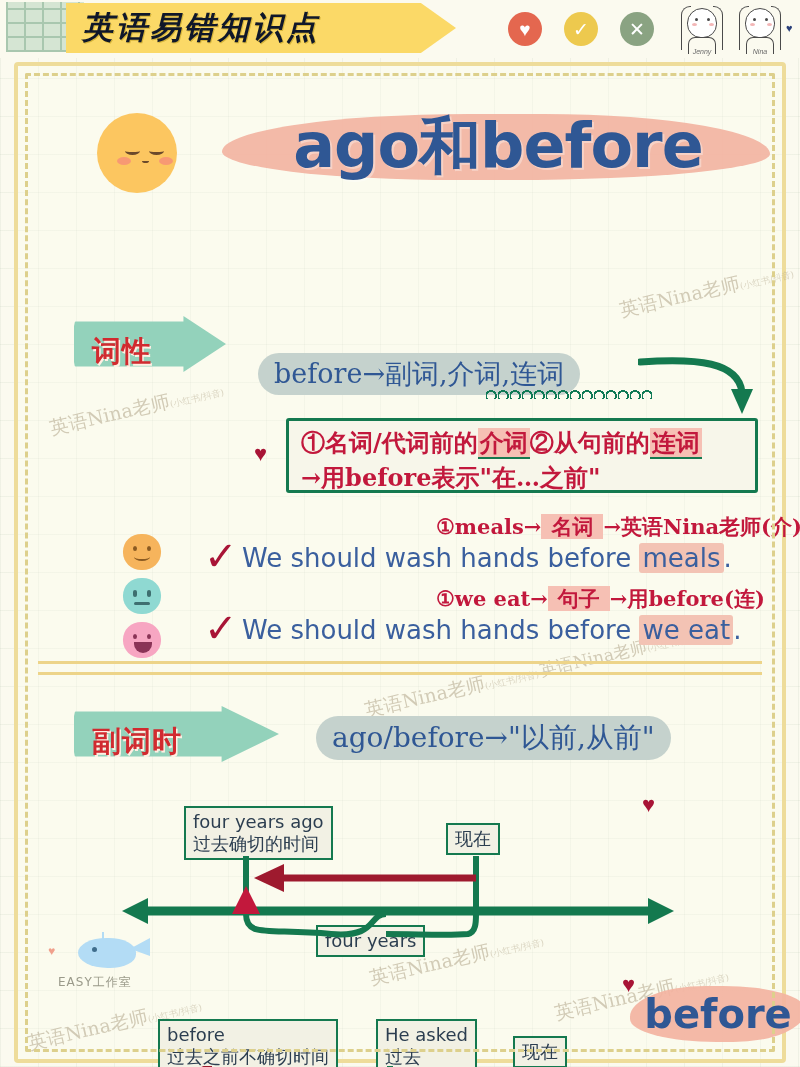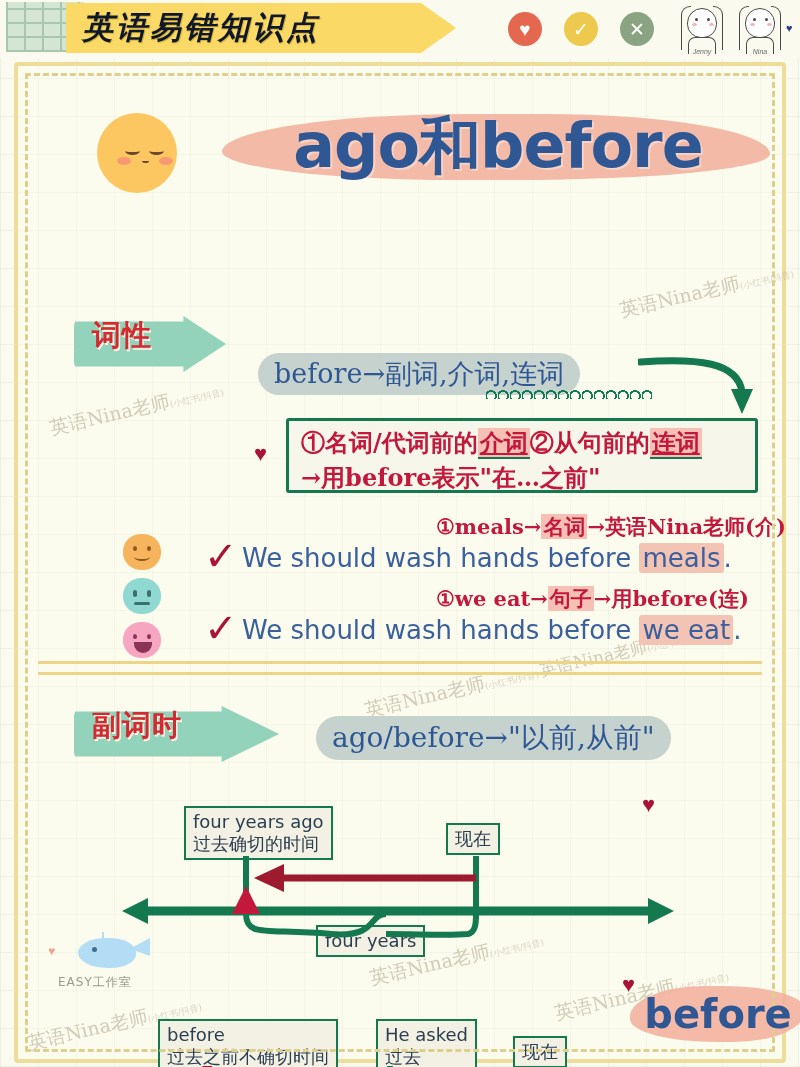--- a/index.html
+++ b/index.html
@@ -119,21 +119,21 @@
   .wm .sub { font-size:9px; opacity:.8; }
   .wm1 { left:600px; top:212px; transform:rotate(-13deg); }
   .wm2 { left:30px;  top:330px; transform:rotate(-13deg); }
   .wm3 { left:345px; top:612px; transform:rotate(-13deg); }
   .wm4 { left:350px; top:880px; transform:rotate(-13deg); }
   .wm5 { left:8px;   top:945px; transform:rotate(-13deg); }
   .wm6 { left:535px; top:915px; transform:rotate(-13deg); }
   .wm7 { left:520px; top:575px; transform:rotate(-13deg); font-size:17px; }
 
   
-  .tag { position:absolute; height:56px; display:flex; align-items:flex-start; }
+  .tag { position:absolute; height:56px; display:flex; align-items:flex-end; }
   .tag .shape {
     position:absolute; left:0; top:0; height:56px; width:100%;
     background:#93d2bb;
     clip-path: polygon(0 10%, 72% 10%, 72% 0, 100% 50%, 72% 100%, 72% 90%, 0 90%);
     border-radius:10px;
   }
   .tag .label {
     position:relative; z-index:2; padding-left:18px;
     font-family:"DejaVu Serif", serif; font-weight:bold;
     font-size:29px; color:#d12a2f; letter-spacing:1px;
@@ -165,21 +165,21 @@
   
   .rulebox {
     position:absolute; left:268px; top:352px; width:472px; height:75px;
     border:3.5px solid #14794f; background:#f7f6ea; border-radius:3px;
     padding:4px 10px 0 12px;
   }
   .rulebox .line {
     font-family:"DejaVu Serif", serif; font-size:24px; color:#c2183c;
     white-space:nowrap; line-height:35px; font-weight:bold;
   }
-  .hl-pink { background:#f6c0b4; padding:0 2px; border-bottom:2.5px solid #14794f;text-decoration:underline; }
+  .hl-pink { background:#f6c0b4; padding:0 2px; border-bottom:2.5px solid #14794f; }
   .heart-bullet { position:absolute; left:236px; top:375px; color:#a81436; font-size:22px; }
 
   
   .emo { position:absolute; left:105px; width:38px; height:36px; border-radius:48%; }
   .emo .e { position:absolute; top:12px; width:4px; height:5px; border-radius:50%; }
   .emo .e.l{left:10px;} .emo .e.r{right:10px;}
   .emo .m { position:absolute; left:50%; margin-left:-8px; }
   #emo1 { top:468px; background:#f6b45c; }
   #emo1 .e { background:#8a5a22; }
   #emo1 .m { top:19px; width:16px; height:8px; border-bottom:2.5px solid #8a5a22; border-radius:0 0 50% 50%; }
@@ -202,21 +202,21 @@
   }
   #sent1 { top:477px; } #sent2 { top:549px; }
   .hl-sent { background:#f3c3b4; padding:0 3px; border-radius:3px; }
 
   .note {
     position:absolute; font-family:"DejaVu Serif", serif; font-size:21px;
     color:#c2183c; white-space:nowrap; font-weight:bold;
   }
   #note1 { left:418px; top:447px; }
   #note2 { left:418px; top:519px;text-align:right; }
-  .hl-note { background:#f6c0b4; padding:0 2px; }
+  .hl-note { background:#f6c0b4; padding:0 10px; }
 
   
   .divider { position:absolute; left:20px; right:20px; height:3px; background:#edd489; }
   #div1 { top:595px; } #div2 { top:606px; }
 
   
   .tbox {
     position:absolute; border:2.5px solid #14794f; background:#f2f1e4;
     font-family:"DejaVu Sans", sans-serif; font-size:18px; color:#2c3e50;
     padding:3px 7px; line-height:22px; white-space:nowrap;

